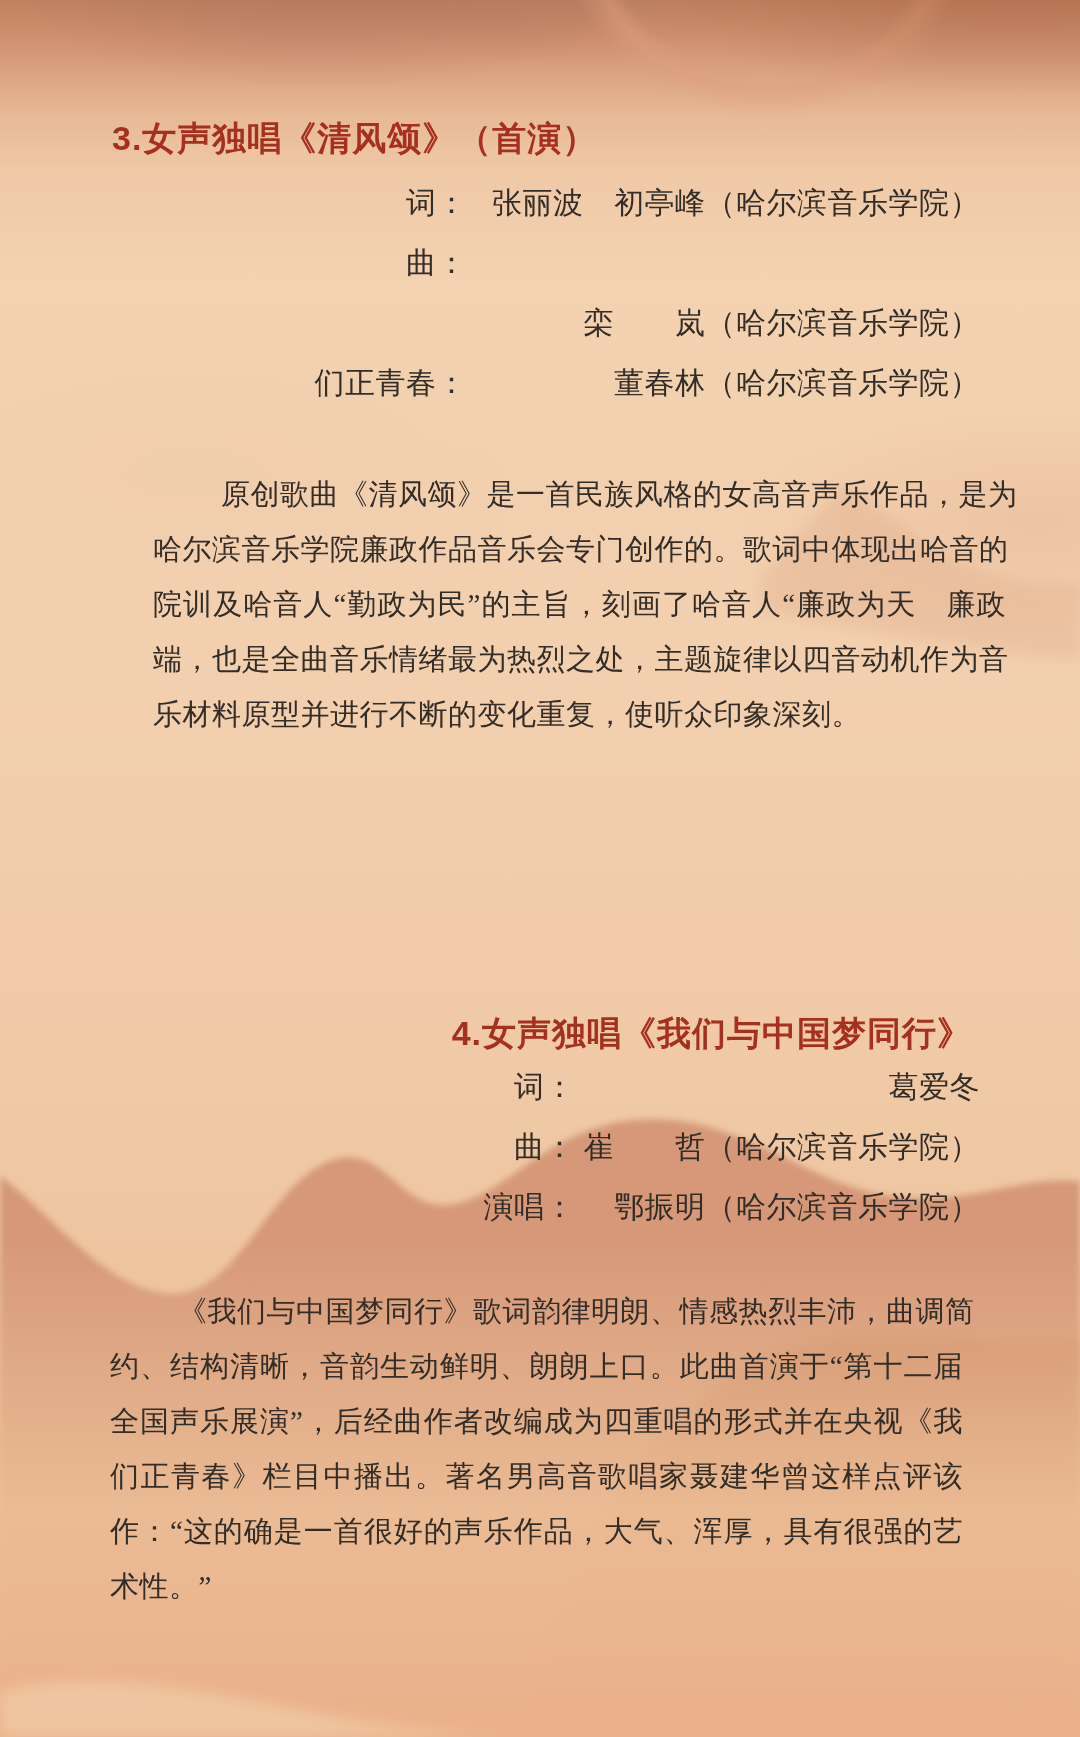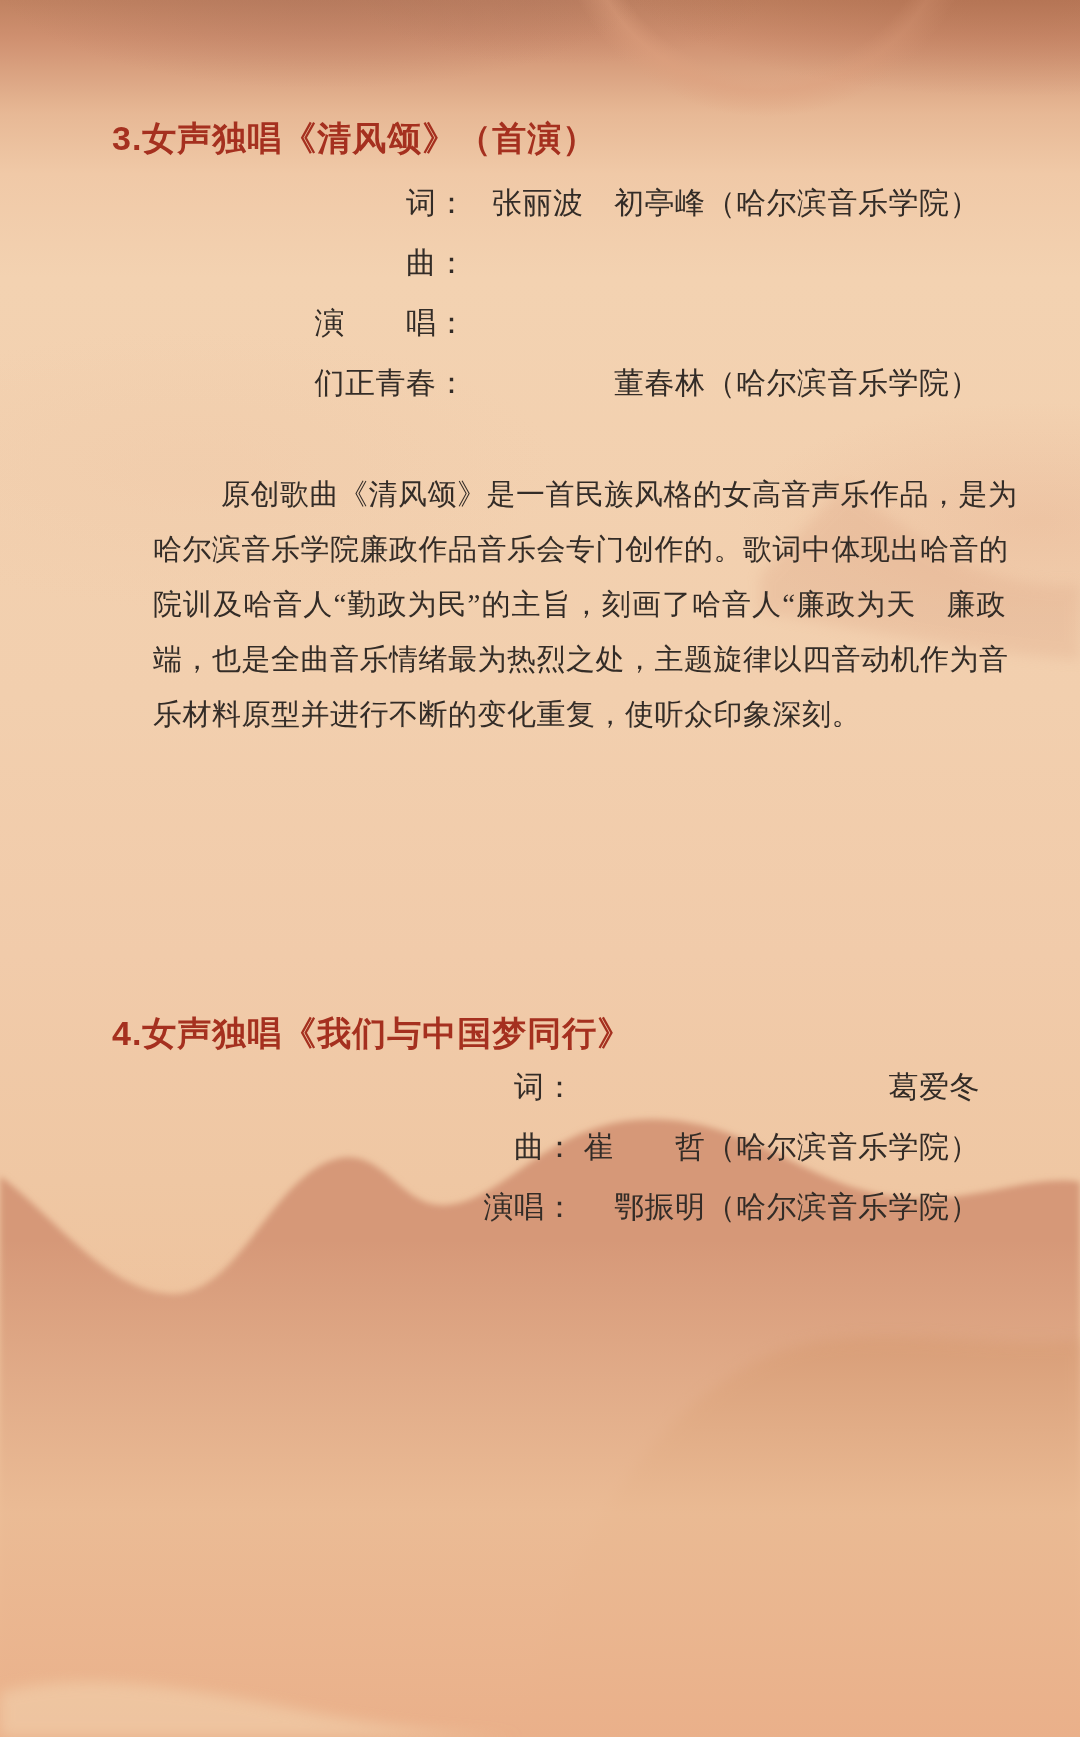--- a/index.html
+++ b/index.html
@@ -27,21 +27,21 @@
 
   .heading{
     position:absolute;left:112px;width:860px;
     margin:0;
     font-size:34px;font-weight:bold;line-height:40px;
     letter-spacing:1px;
     color:var(--accent,#a5301f);
     white-space:nowrap;
   }
   #heading-3{top:118px;}
-  #heading-4{top:1013px;}
+  #heading-4{top:1013px;text-align:right;}
 
   .credits{position:absolute;left:110px;width:870px;color:var(--ink,#332c27);}
   #credits-3{top:186px;}
   #credits-4{top:1070px;}
   .credit-row{display:flex;height:34px;margin-bottom:26px;
     font-size:30px;line-height:34px;letter-spacing:0.5px;font-weight:500;white-space:nowrap;}
   .credit-label{text-align:right;flex:0 0 auto;}
   #credits-3 .credit-label{width:357px;}
   #credits-4 .credit-label{width:465px;}
   .credit-name{text-align:right;flex:1 1 auto;}
@@ -103,21 +103,21 @@
 
     <div class="credits" id="credits-3">
         <div class="credit-row">
           <div class="credit-label">词：</div>
           <div class="credit-name">张丽波　初亭峰（哈尔滨音乐学院）</div>
         </div>
         <div class="credit-row">
           <div class="credit-label">曲：</div>
         </div>
         <div class="credit-row">
-          <div class="credit-label">演　　唱：</div>
+          <div class="credit-name">栾　　岚（哈尔滨音乐学院）</div>
         </div>
         <div class="credit-row">
           <div class="credit-label">们正青春：</div>
           <div class="credit-name">董春林（哈尔滨音乐学院）</div>
         </div>
       </div>
 
     <div class="para" id="para-3">
         <div class="para-line first">原创歌曲《清风颂》是一首民族风格的女高音声乐作品，是为</div>
         <div class="para-line">哈尔滨音乐学院廉政作品音乐会专门创作的。歌词中体现出哈音的</div>
@@ -136,15 +136,23 @@
         <div class="credit-row">
           <div class="credit-label">曲：</div>
           <div class="credit-name">崔　　哲（哈尔滨音乐学院）</div>
         </div>
         <div class="credit-row">
           <div class="credit-label">演唱：</div>
           <div class="credit-name">鄂振明（哈尔滨音乐学院）</div>
         </div>
       </div>
 
+    <div class="para" id="para-4">
+        <div class="para-line first">《我们与中国梦同行》歌词韵律明朗、情感热烈丰沛，曲调简</div>
+        <div class="para-line">约、结构清晰，音韵生动鲜明、朗朗上口。此曲首演于“第十二届</div>
+        <div class="para-line">全国声乐展演”，后经曲作者改编成为四重唱的形式并在央视《我</div>
+        <div class="para-line">们正青春》栏目中播出。著名男高音歌唱家聂建华曾这样点评该</div>
+        <div class="para-line">作：“这的确是一首很好的声乐作品，大气、浑厚，具有很强的艺</div>
+        <div class="para-line last">术性。”</div>
+      </div>
 
   </div>
 </div>
 
 </body></html>

